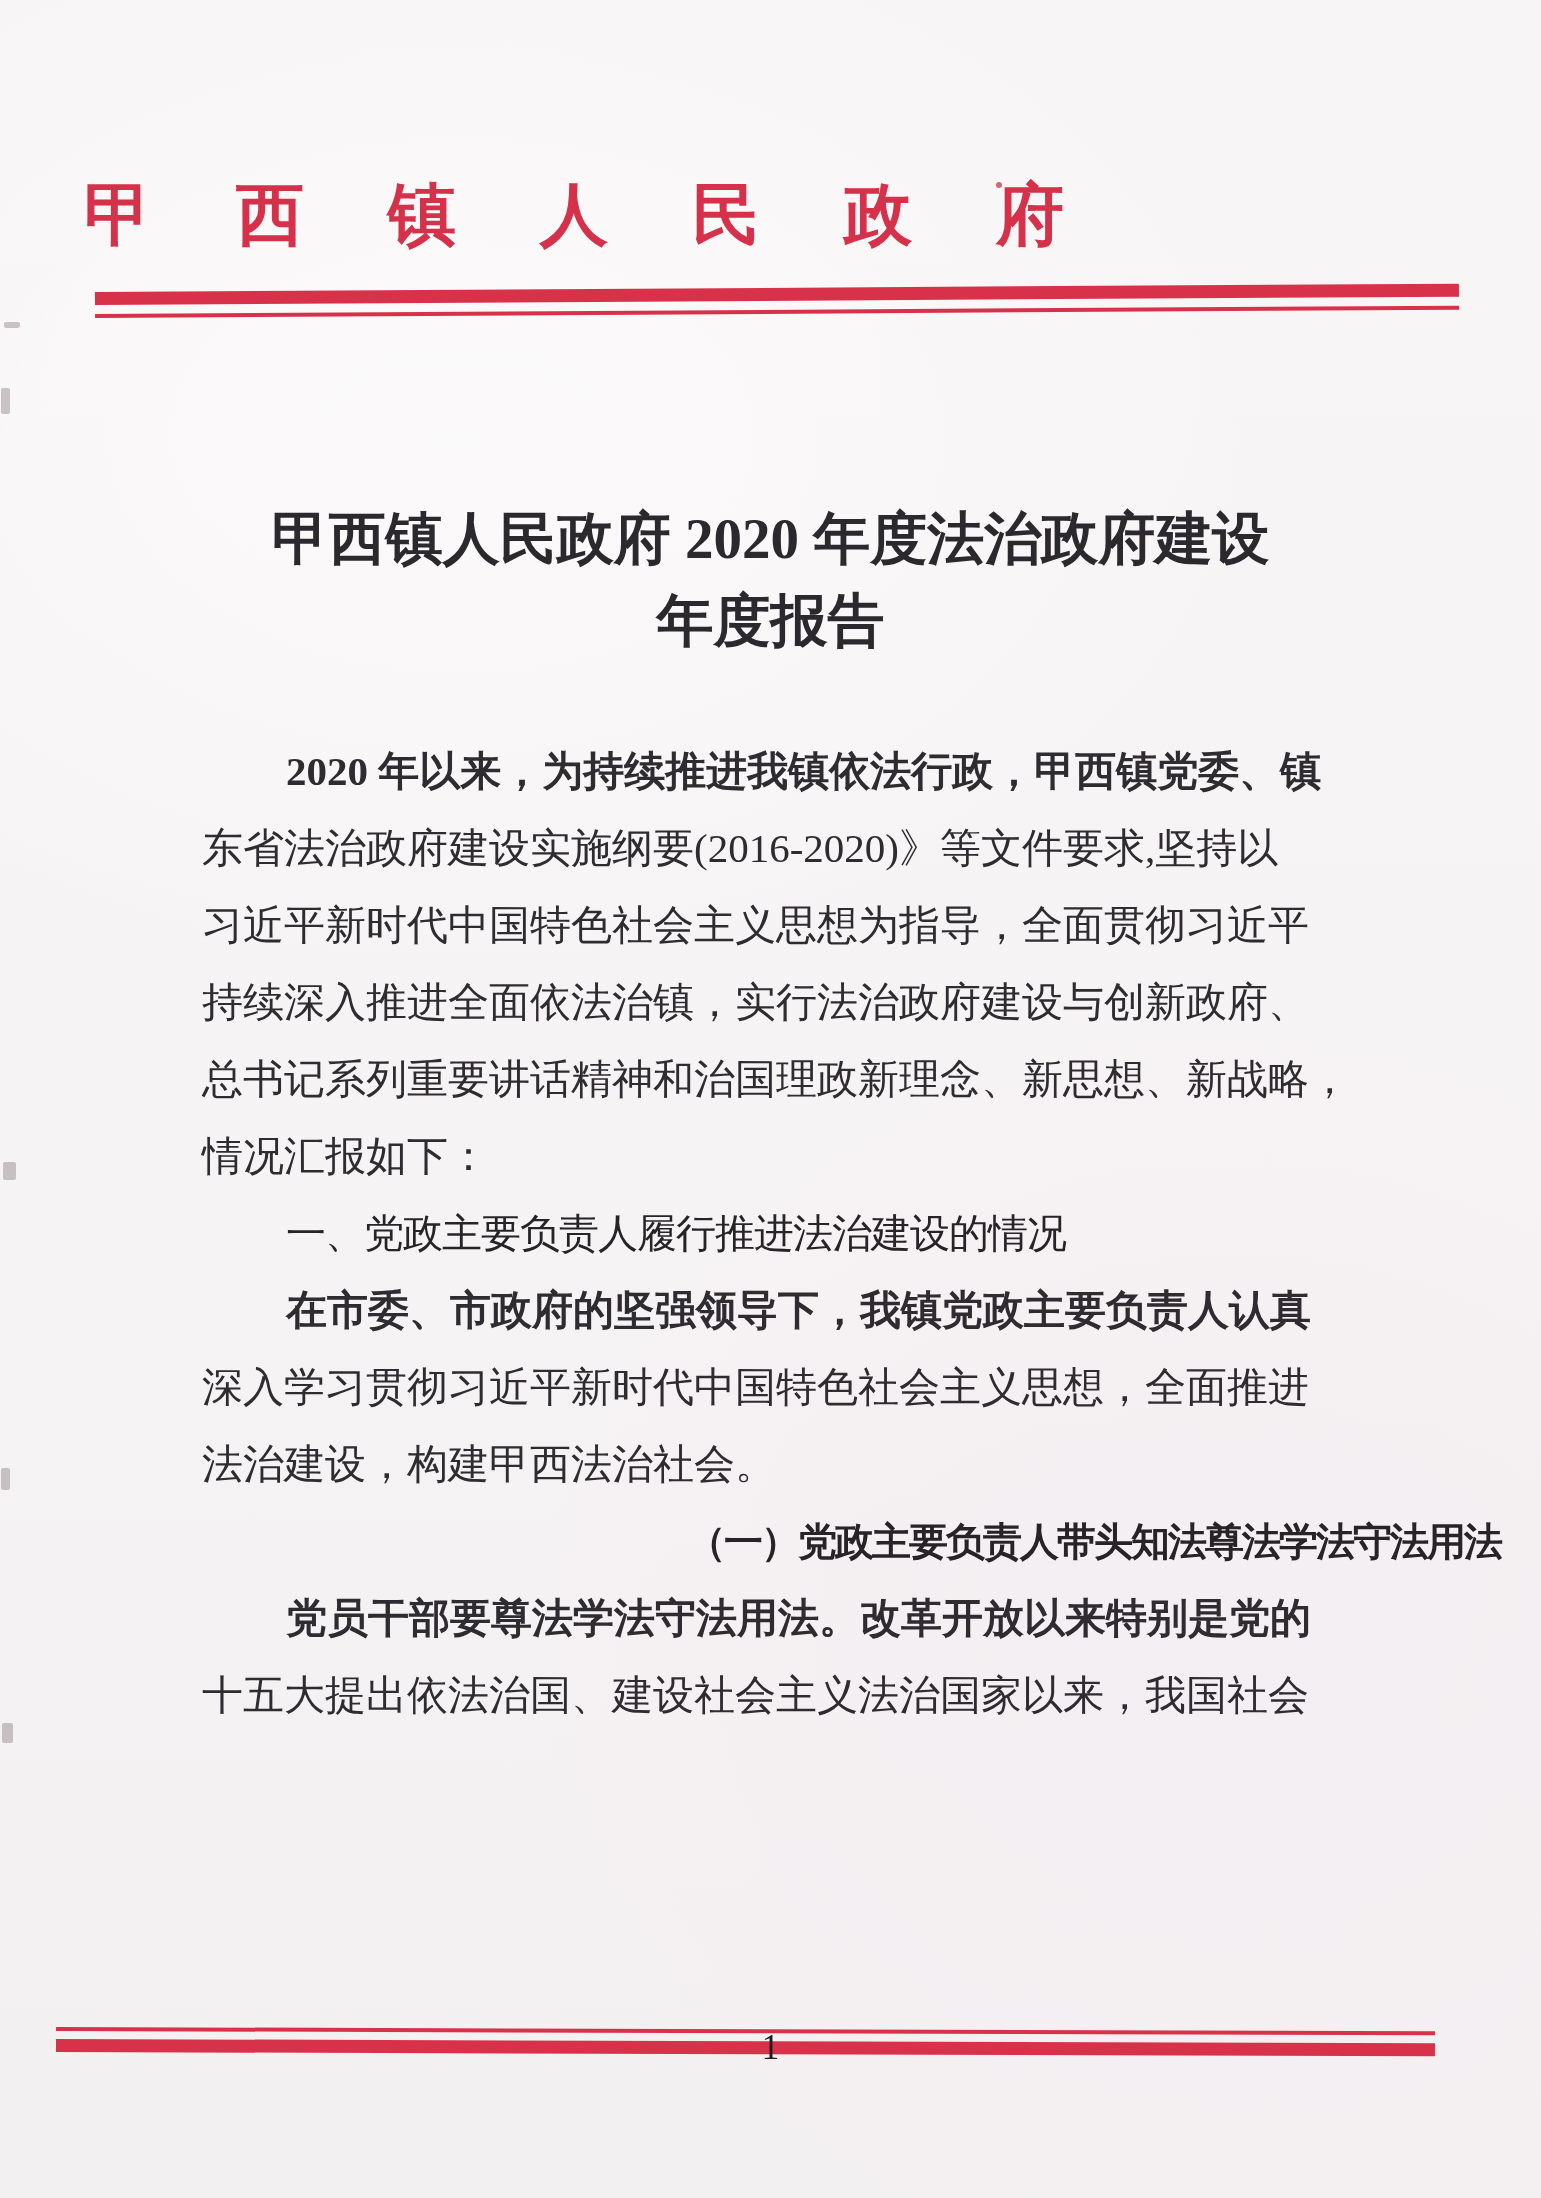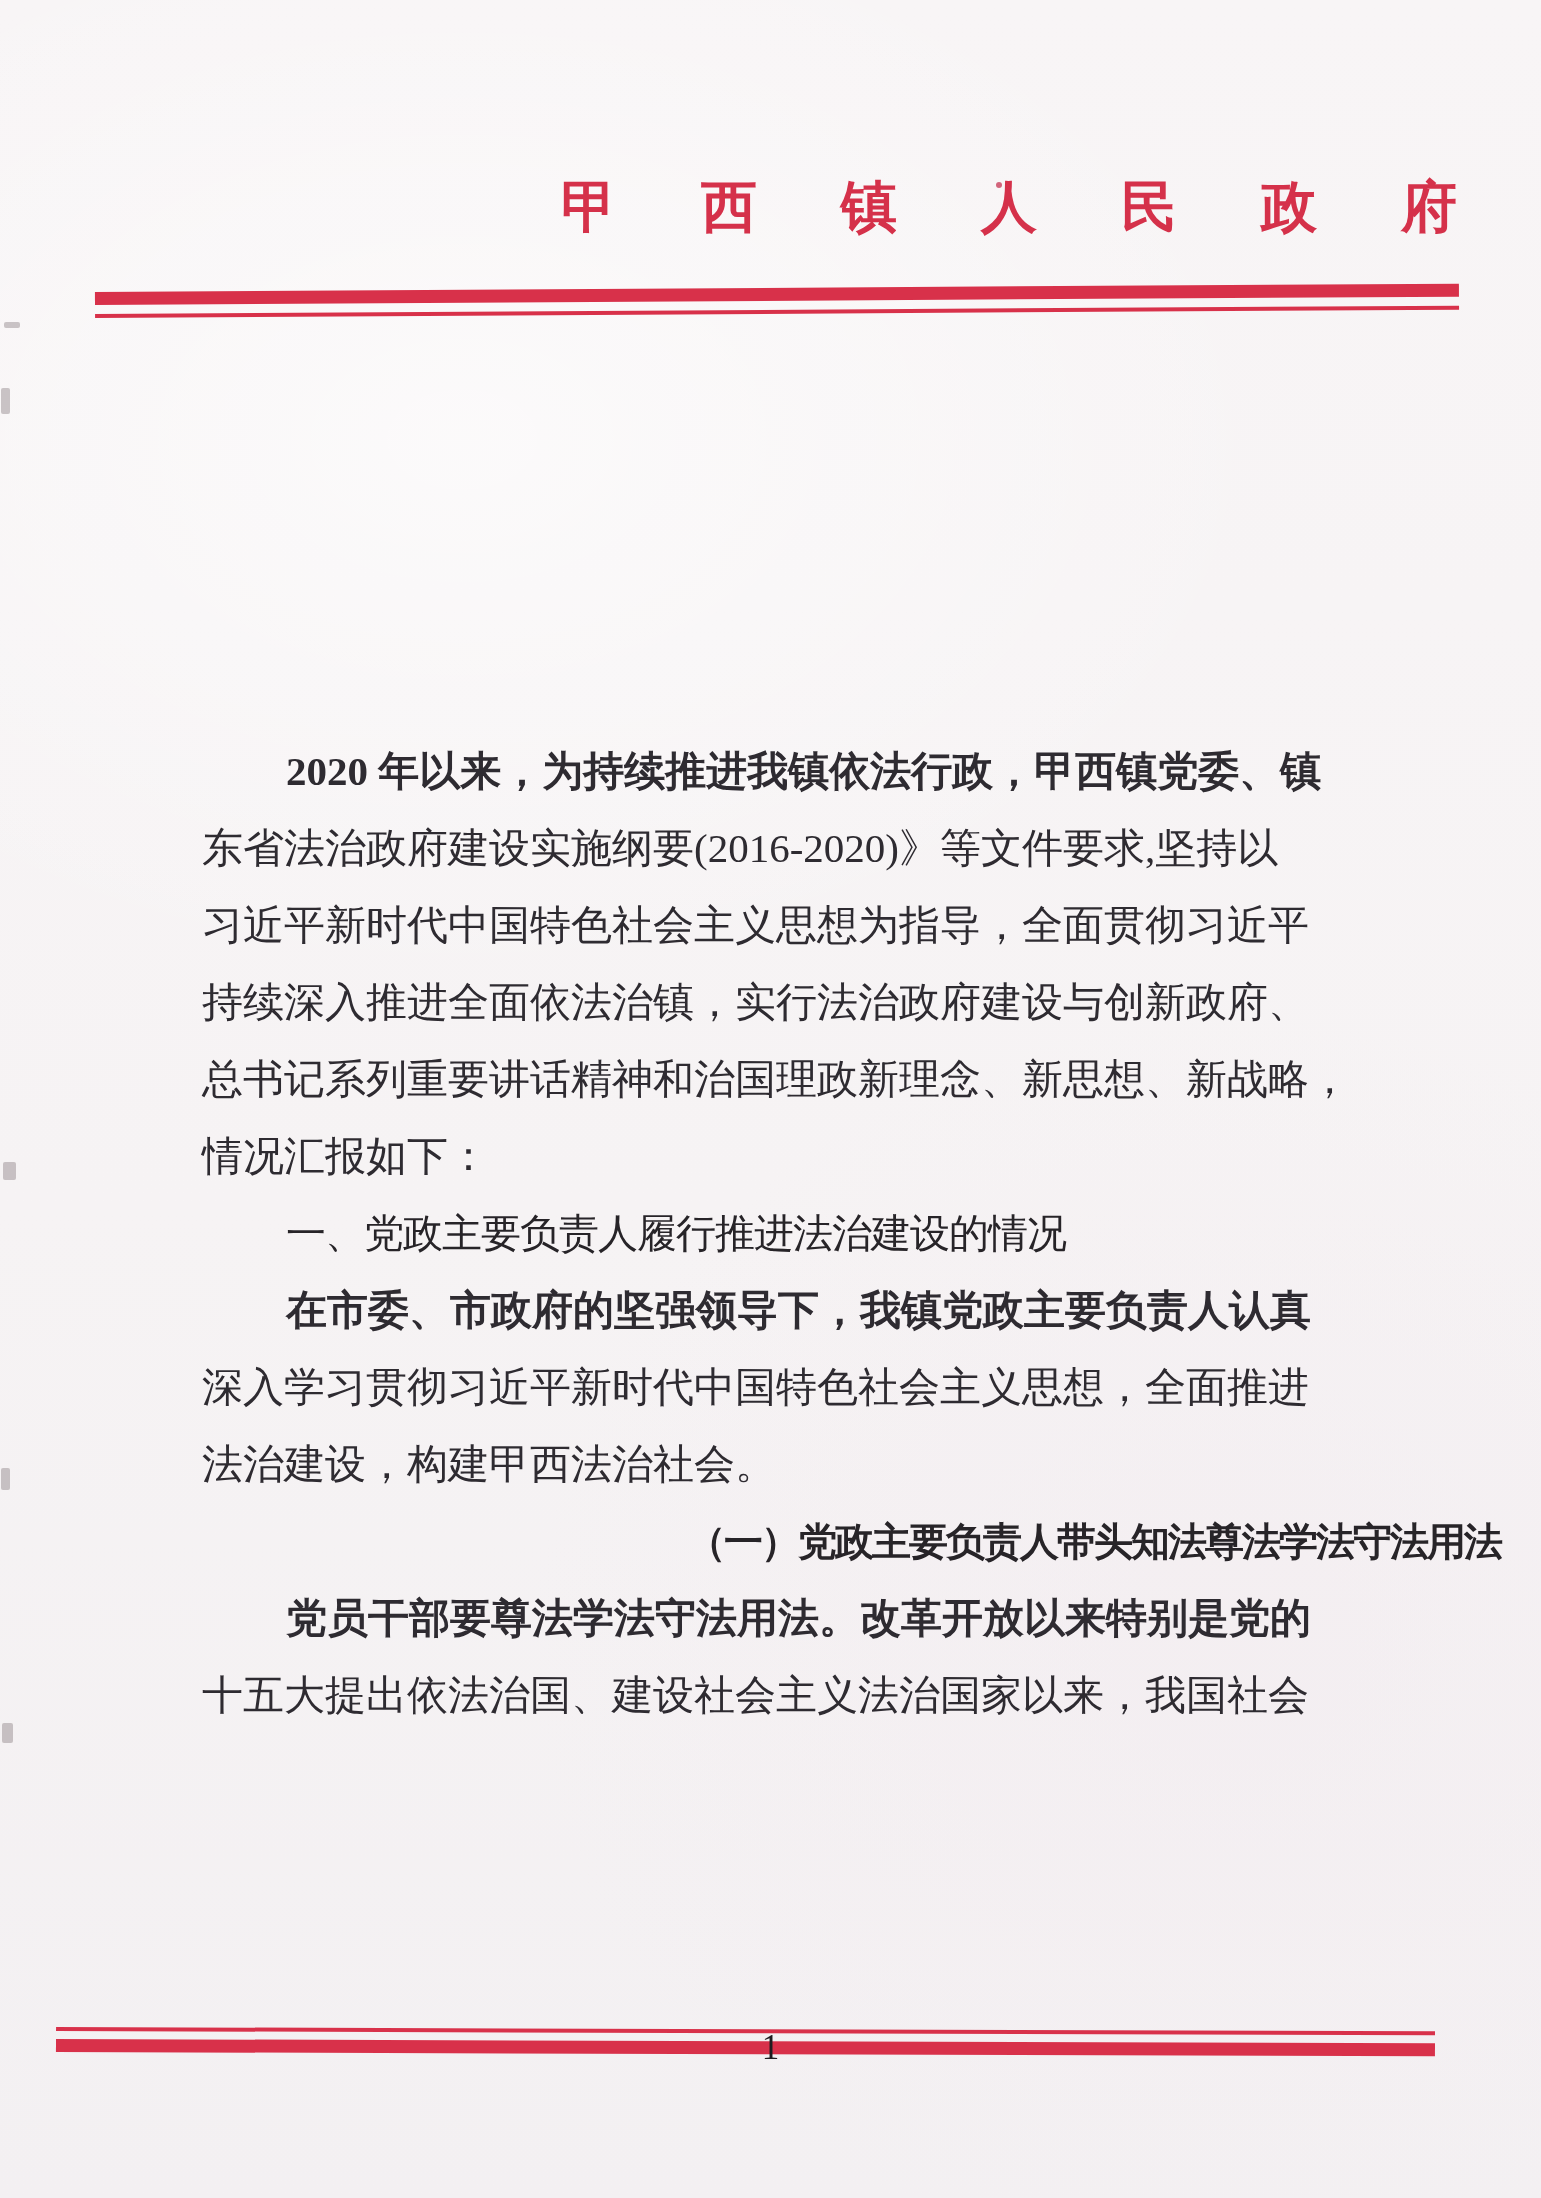--- a/index.html
+++ b/index.html
@@ -11,22 +11,22 @@
       radial-gradient(1200px 800px at 30% 20%, rgba(255,255,255,.55), rgba(255,255,255,0) 70%),
       radial-gradient(1000px 900px at 80% 75%, rgba(243,236,240,.6), rgba(243,236,240,0) 70%),
       linear-gradient(180deg,#f8f5f6 0%,#f6f3f4 55%,#f3f0f2 100%);
     overflow:hidden;
     font-family:"Liberation Serif","DejaVu Serif",serif;
     color:#2e2b31;
   }
   
   .letterhead{
     position:absolute;top:170px;left:0;width:100%;
-    text-align:right;white-space:nowrap;
-    font-size:56px;font-weight:700;
+    text-align:left;white-space:nowrap;
+    font-size:68px;font-weight:700;
     letter-spacing:84px;text-indent:84px;
     color:#d5314a;
   }
   
   .rule-group{position:absolute;}
   .rule-top{left:95px;right:82px;top:292px;transform:rotate(-0.35deg);transform-origin:left center;}
   .rule-bottom{left:56px;right:106px;top:2027px;transform:rotate(0.18deg);transform-origin:left center;}
   .rule{width:100%;background:#d8314a;}
   .rule.thick{height:13px;}
   .rule.thin{height:4px;}
@@ -63,20 +63,24 @@
 <div class="paper">
 
   <div class="letterhead">甲西镇人民政府</div>
 
   <div class="rule-group rule-top">
     <div class="rule thick"></div>
     <div class="gap"></div>
     <div class="rule thin"></div>
   </div>
 
+  <div class="doc-title">
+    <div>甲西镇人民政府 2020 年度法治政府建设</div>
+    <div>年度报告</div>
+  </div>
 
   <div class="body-text">
       <div class="line body indent">2020 年以来，为持续推进我镇依法行政，甲西镇党委、镇</div>
       <div class="line body">东省法治政府建设实施纲要(2016-2020)》等文件要求,坚持以</div>
       <div class="line body">习近平新时代中国特色社会主义思想为指导，全面贯彻习近平</div>
       <div class="line body">持续深入推进全面依法治镇，实行法治政府建设与创新政府、</div>
       <div class="line body">总书记系列重要讲话精神和治国理政新理念、新思想、新战略，</div>
       <div class="line body">情况汇报如下：</div>
       <div class="line heading1 indent">一、党政主要负责人履行推进法治建设的情况</div>
       <div class="line body indent">在市委、市政府的坚强领导下，我镇党政主要负责人认真</div>

